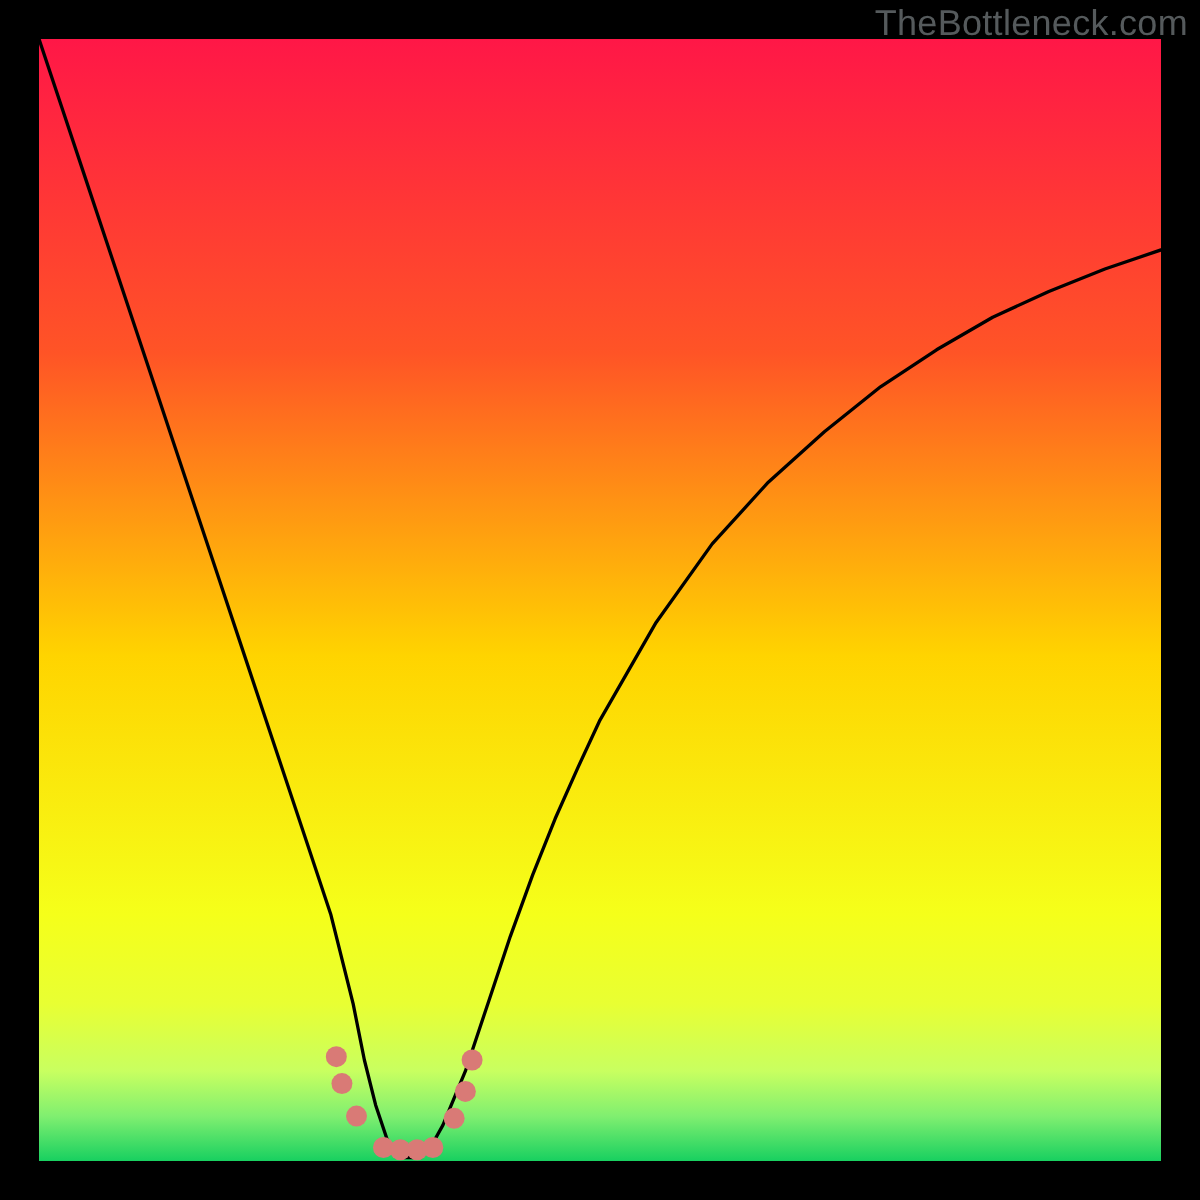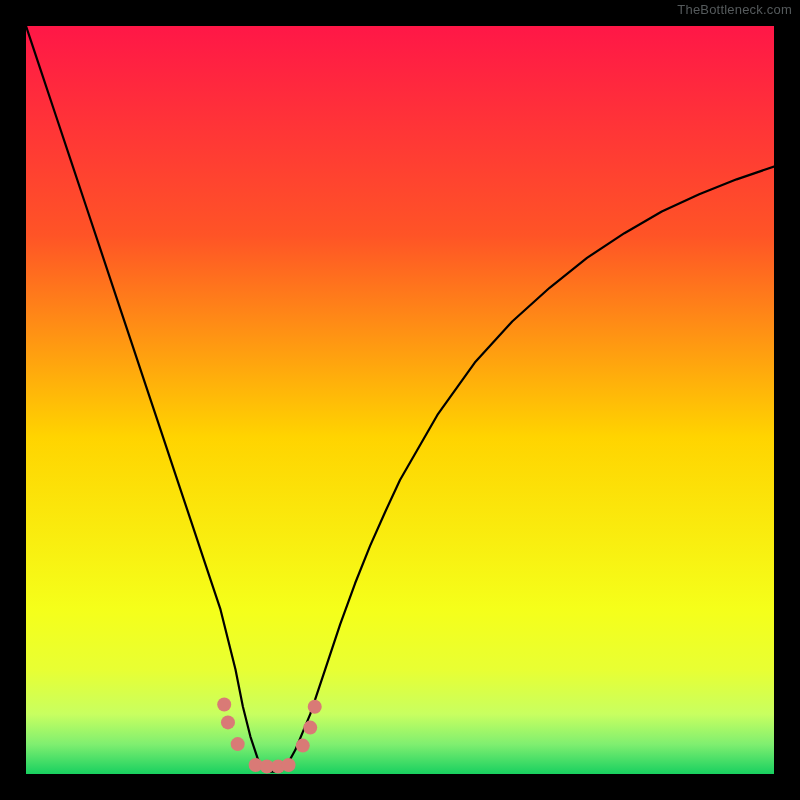--- a/index.html
+++ b/index.html
@@ -23,21 +23,21 @@
     top: 26px;
     left: 26px;
     width: 748px;
     height: 748px;
   }
   .watermark {
     position: absolute;
     top: 2px;
     right: 8px;
     color: #555a5c;
-    font-size: 13px;
+    font-size: 24px;
     font-weight: 500;
     letter-spacing: 0.2px;
   }
   svg { display: block; }
 </style>
 </head>
 <body>
 
 <div class="frame">
   <div class="watermark">TheBottleneck.com</div>

